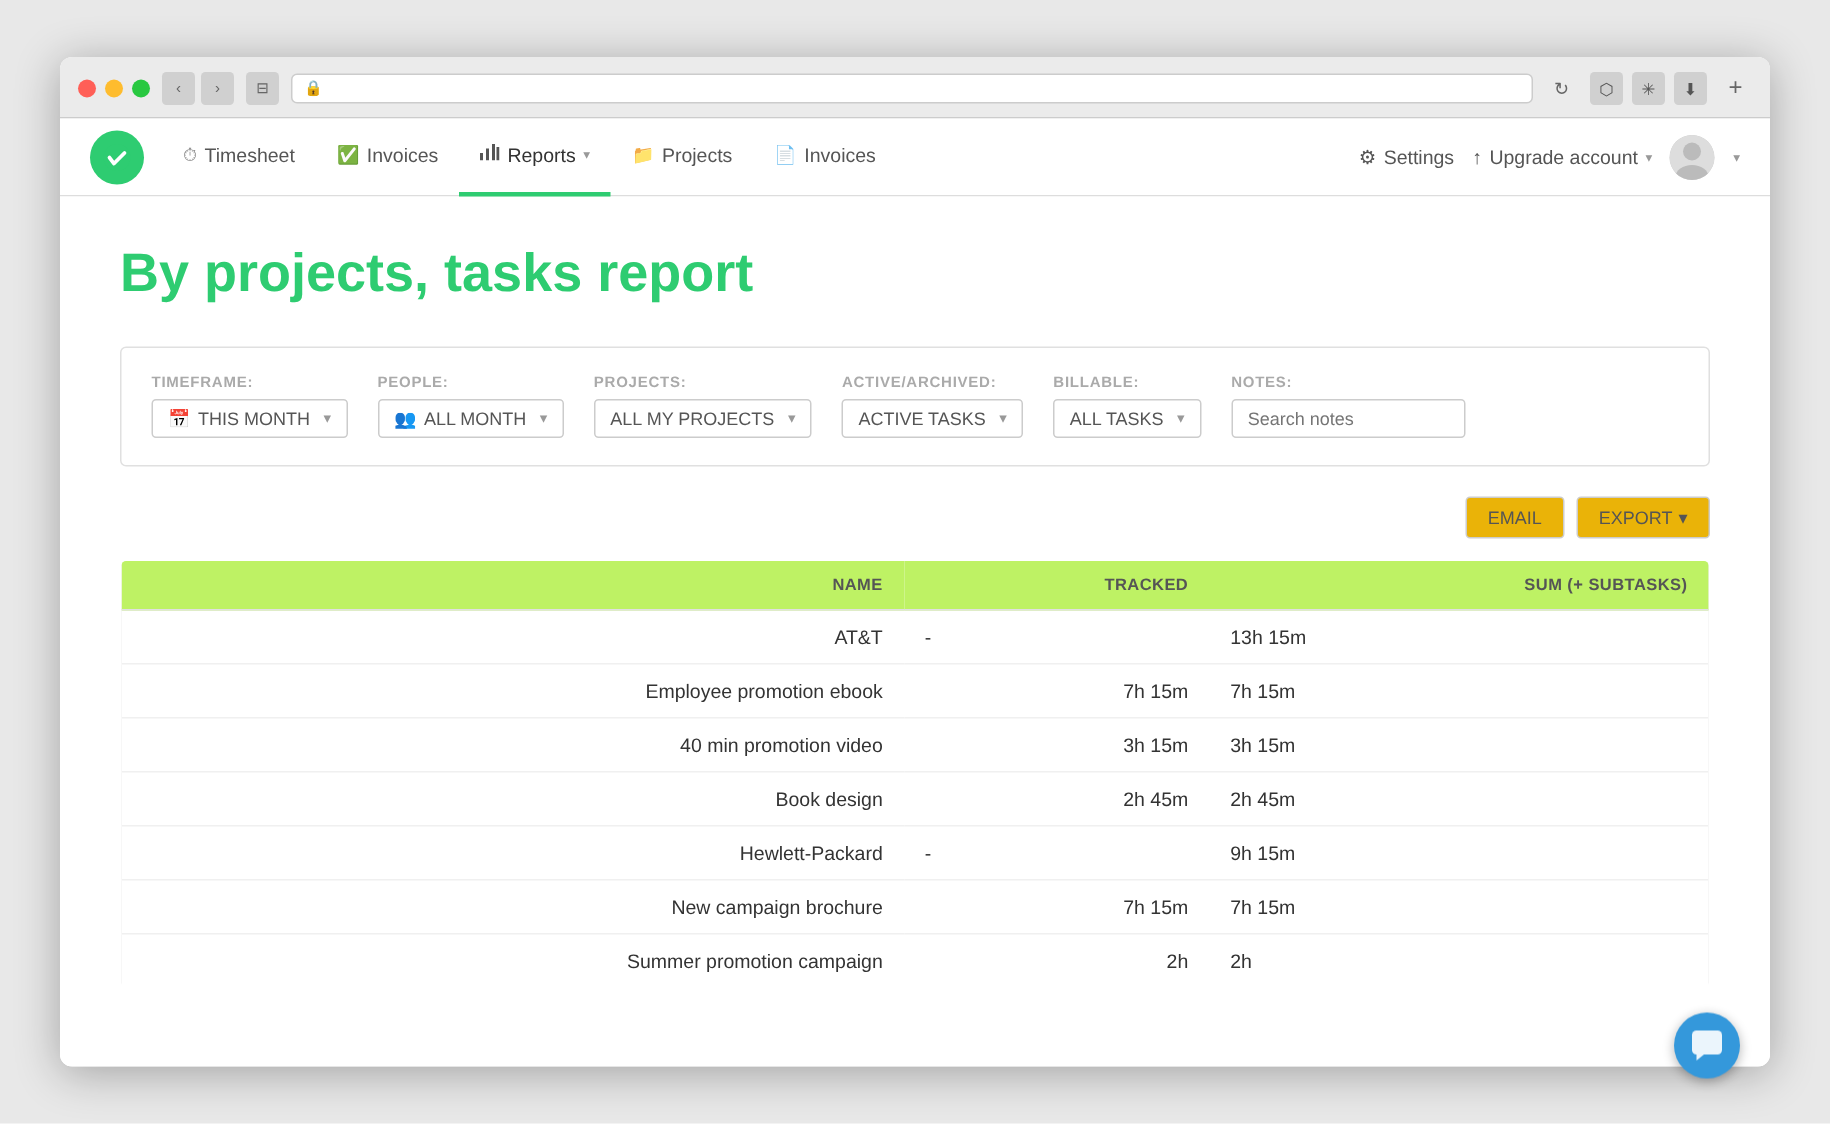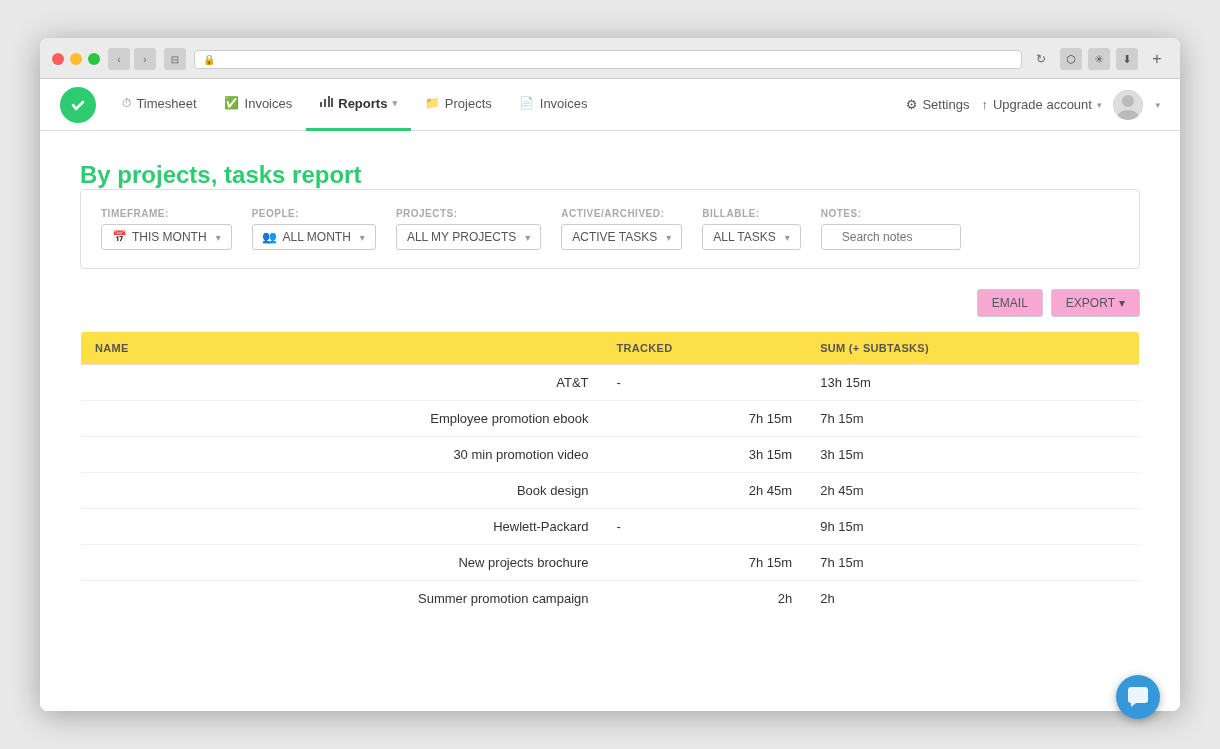--- a/index.html
+++ b/index.html
@@ -126,21 +126,21 @@
       gap: 5px;
       font-size: 13px;
       color: #555;
       cursor: pointer;
       border-bottom: 3px solid transparent;
       white-space: nowrap;
     }
     .nav-item.active {
       border-bottom: 3px solid #2ecc71;
       color: #333;
-      font-weight: 700;
+      font-weight: 400;
     }
     .nav-item-icon { font-size: 12px; color: #888; }
     .nav-right {
       display: flex;
       align-items: center;
       gap: 12px;
       margin-left: auto;
     }
     .nav-right-item {
       display: flex;
@@ -157,23 +157,24 @@
       overflow: hidden;
       display: flex; align-items: center; justify-content: center;
     }
     
     .main-content {
       padding: 30px 40px;
       background: #fff;
       min-height: 580px;
     }
     .page-title {
-      font-size: 24px;
+      font-size: 36px;
       font-weight: 700;
       color: #2ecc71;
+      margin-bottom: 28px;
     }
     
     .filters-bar {
       border: 1px solid #e0e0e0;
       border-radius: 4px;
       padding: 18px 20px;
       margin-bottom: 20px;
       display: flex;
       gap: 20px;
       align-items: flex-end;
@@ -202,56 +203,56 @@
       font-size: 12px;
       color: #555;
       background: #fff;
       cursor: pointer;
       white-space: nowrap;
     }
     .filter-select .chevron { margin-left: 4px; color: #999; font-size: 10px; }
     .notes-input {
       border: 1px solid #ccc;
       border-radius: 3px;
-      padding: 5px 20px;
+      padding: 5px 10px;
       font-size: 12px;
       color: #999;
-      width: 140px;
+      width: 156px;
       background: #fff;
     }
     
     .action-bar {
       display: flex;
       justify-content: flex-end;
       gap: 8px;
       margin-bottom: 14px;
     }
     .btn {
       padding: 6px 14px;
       font-size: 12px;
       border: 1px solid #ccc;
       border-radius: 3px;
-      background: #f9a8d4;
+      background: #eab308;
       cursor: pointer;
       color: #555;
       display: flex;
       align-items: center;
       gap: 4px;
     }
     
     .report-table {
       width: 100%;
       border-collapse: collapse;
       border: 1px solid #e0e0e0;
       border-radius: 4px;
       overflow: hidden;
     }
     .report-table th {
-      background: #fde047;
-      text-align: left;
+      background: #bef264;
+      text-align: right;
       padding: 10px 14px;
       font-size: 11px;
       font-weight: 700;
       color: #555;
       border-bottom: 1px solid #e0e0e0;
       text-transform: uppercase;
       letter-spacing: 0.3px;
     }
     .report-table td {
       padding: 10px 14px;
@@ -443,36 +444,36 @@
             <td class="link-blue">AT&amp;T</td>
             <td class="dash-cell">-</td>
             <td>13h 15m</td>
           </tr>
           <tr class="task-row">
             <td class="link-blue">Employee promotion ebook</td>
             <td class="link-blue">7h 15m</td>
             <td>7h 15m</td>
           </tr>
           <tr class="task-row">
-            <td class="link-blue">30 min promotion video</td>
+            <td class="link-blue">40 min promotion video</td>
             <td class="link-blue">3h 15m</td>
             <td>3h 15m</td>
           </tr>
           <tr class="task-row">
             <td class="link-blue">Book design</td>
             <td class="link-blue">2h 45m</td>
             <td>2h 45m</td>
           </tr>
           <tr class="project-row">
             <td class="link-blue">Hewlett-Packard</td>
             <td class="dash-cell">-</td>
             <td>9h 15m</td>
           </tr>
           <tr class="task-row">
-            <td class="link-blue">New projects brochure</td>
+            <td class="link-blue">New campaign brochure</td>
             <td class="link-blue">7h 15m</td>
             <td>7h 15m</td>
           </tr>
           <tr class="task-row">
             <td class="link-blue">Summer promotion campaign</td>
             <td class="link-blue">2h</td>
             <td>2h</td>
           </tr>
         </tbody>
     </table>

